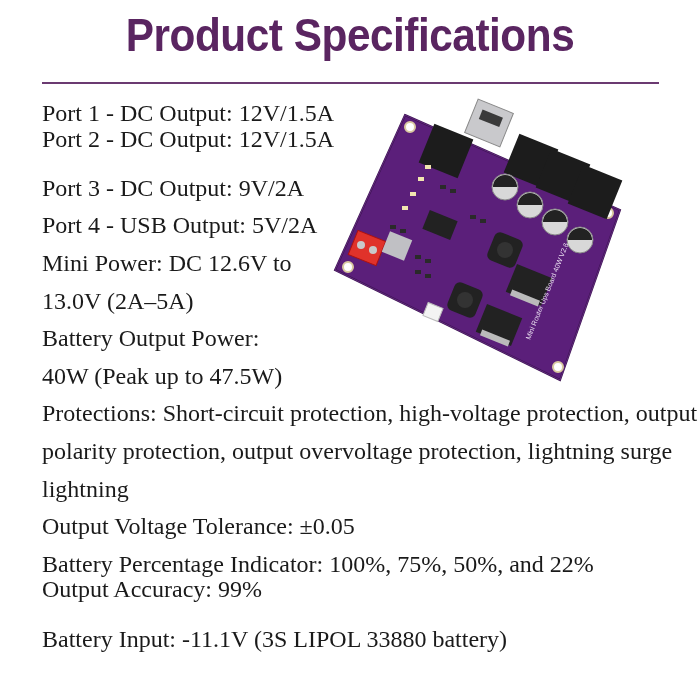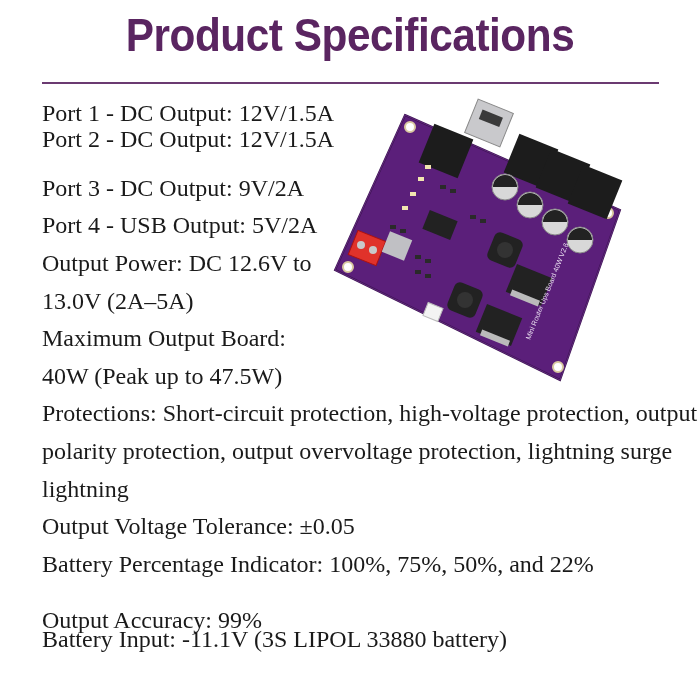--- a/index.html
+++ b/index.html
@@ -19,30 +19,30 @@
 </head>
 <body>
 
 <div class="title">Product Specifications</div>
 <div class="rule"></div>
 
 <div class="spec" style="top:100px">Port 1 - DC Output: 12V/1.5A</div>
 <div class="spec" style="top:126px">Port 2 - DC Output: 12V/1.5A</div>
 <div class="spec" style="top:175px">Port 3 - DC Output: 9V/2A</div>
 <div class="spec" style="top:212px">Port 4 - USB Output: 5V/2A</div>
-<div class="spec" style="top:250px">Output Power: DC 12.6V to</div>
+<div class="spec" style="top:250px">Mini Power: DC 12.6V to</div>
 <div class="spec" style="top:288px">13.0V (2A–5A)</div>
-<div class="spec" style="top:325px">Maximum Output Board:</div>
+<div class="spec" style="top:325px">Battery Output Power:</div>
 <div class="spec" style="top:363px">40W (Peak up to 47.5W)</div>
 <div class="spec" style="top:400px">Protections: Short-circuit protection, high-voltage protection, output</div>
 <div class="spec" style="top:438px">polarity protection, output overvoltage protection, lightning surge</div>
 <div class="spec" style="top:476px">lightning</div>
 <div class="spec" style="top:513px">Output Voltage Tolerance: ±0.05</div>
 <div class="spec" style="top:551px">Battery Percentage Indicator: 100%, 75%, 50%, and 22%</div>
-<div class="spec" style="top:607px">Output Accuracy: 99%</div>
+<div class="spec" style="top:576px">Output Accuracy: 99%</div>
 <div class="spec" style="top:626px">Battery Input: -11.1V (3S LIPOL 33880 battery)</div>
 
 <svg class="board" viewBox="0 0 300 290" xmlns="http://www.w3.org/2000/svg">
 
   <polygon points="75,20 290,115 230,285 5,175" fill="#5b1f7a" stroke="#3c1252" stroke-width="2"></polygon>
   <polygon points="75,20 290,115 230,285 5,175" fill="none" stroke="#7b3c9a" stroke-width="1" opacity="0.6"></polygon>
 
   <circle cx="80" cy="32" r="5" fill="#fff" stroke="#d9c9a0" stroke-width="2"></circle>
   <circle cx="278" cy="118" r="5" fill="#fff" stroke="#d9c9a0" stroke-width="2"></circle>
   <circle cx="228" cy="272" r="5" fill="#fff" stroke="#d9c9a0" stroke-width="2"></circle>

